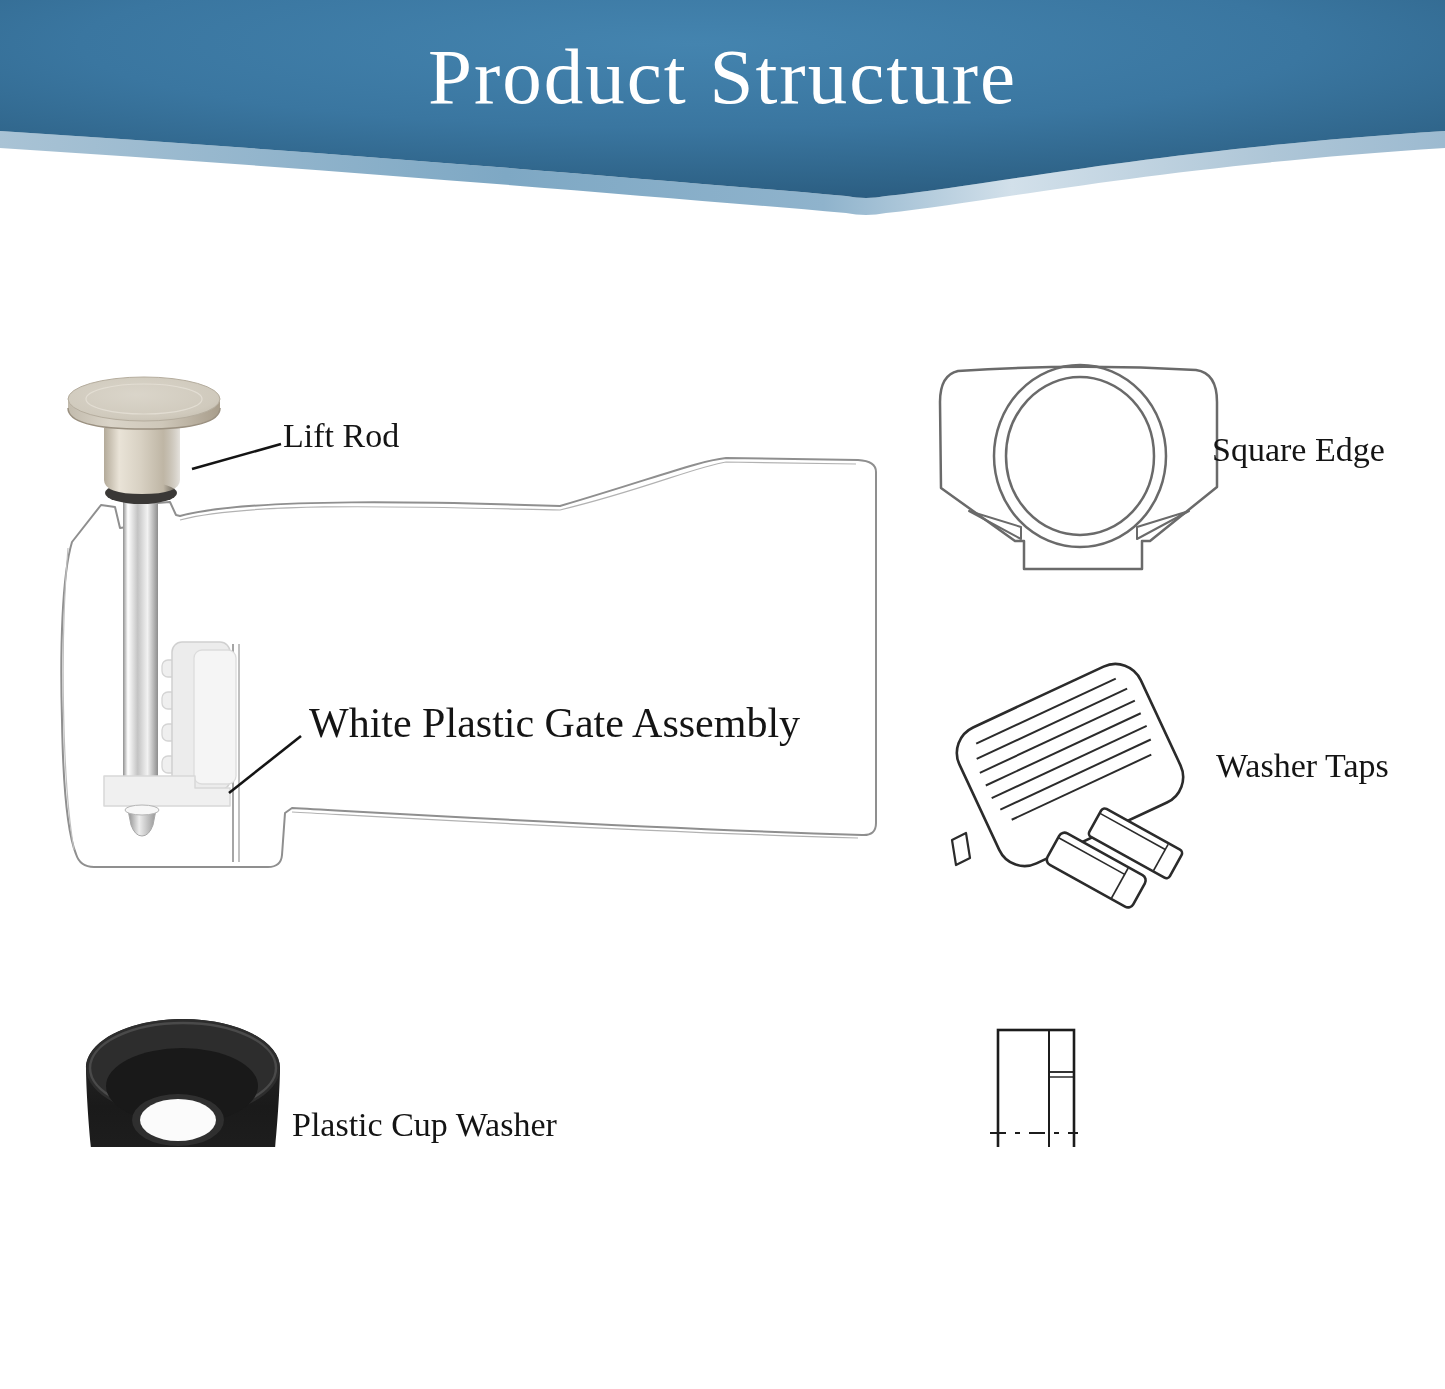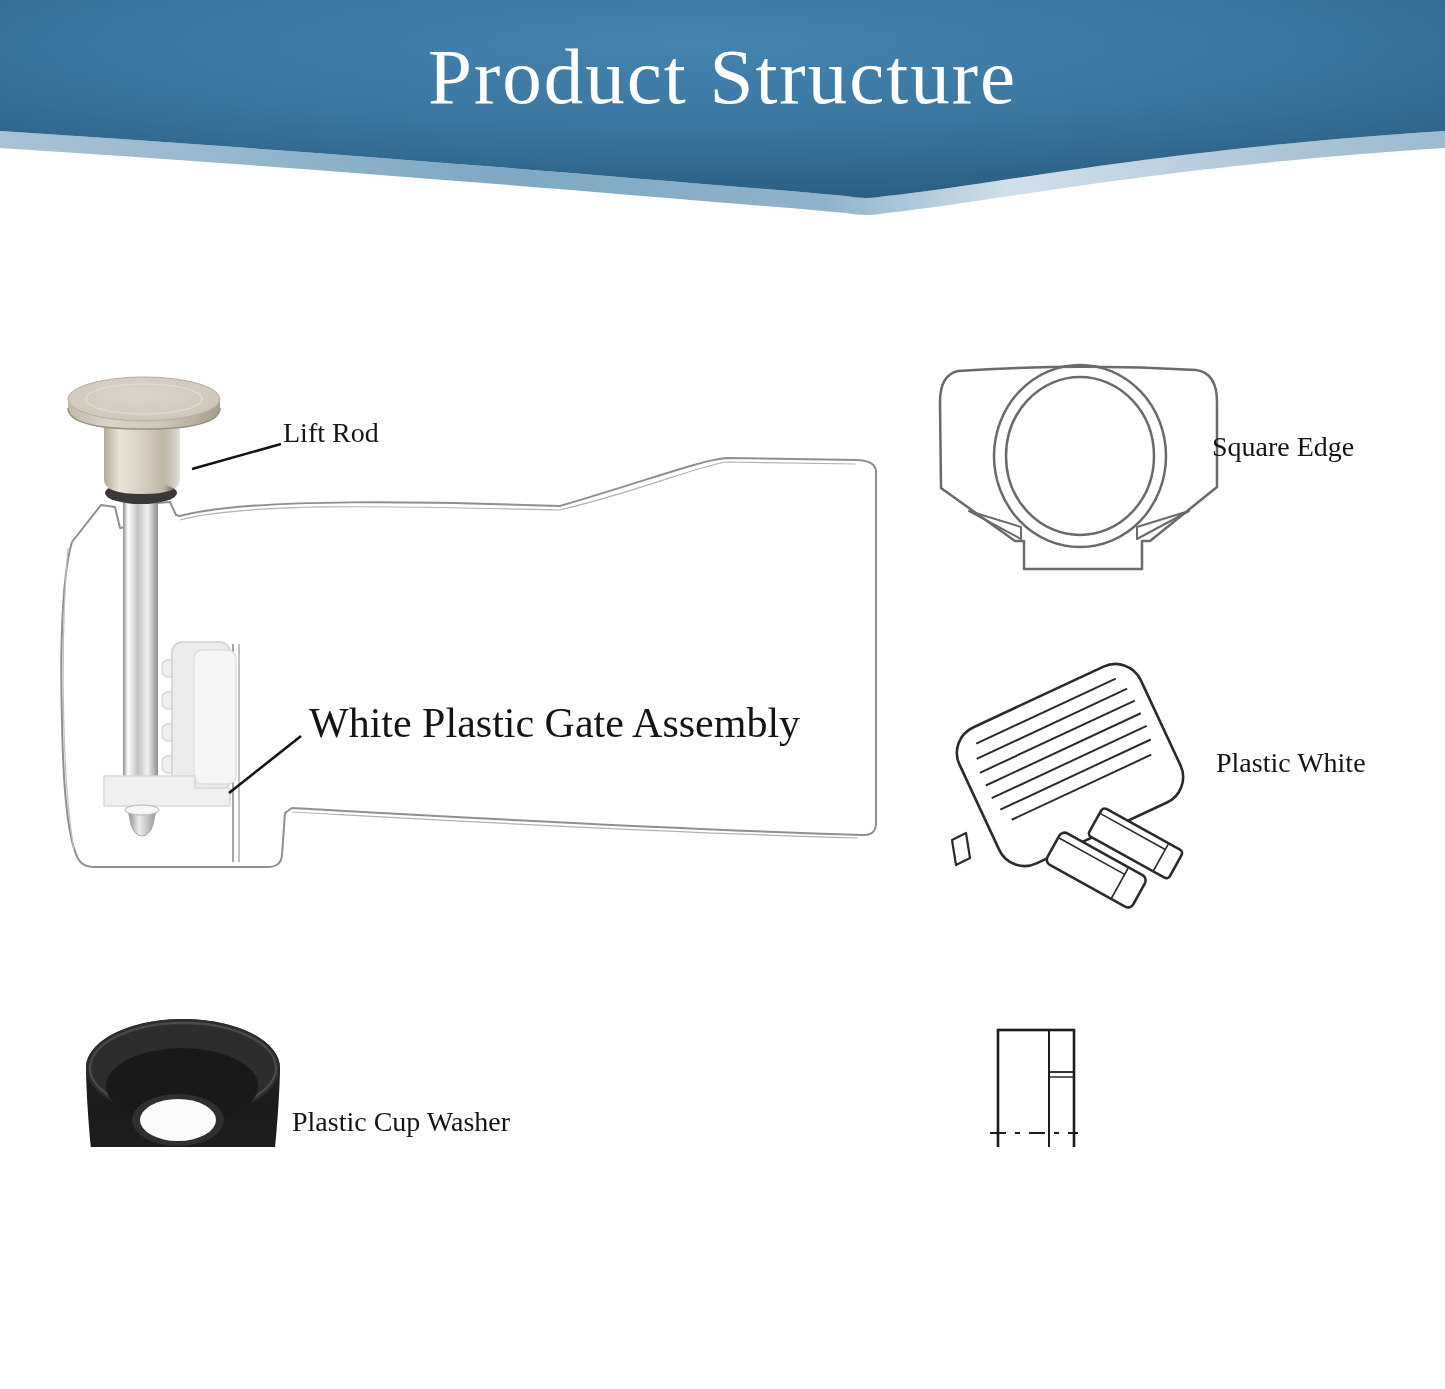--- a/index.html
+++ b/index.html
@@ -8,21 +8,21 @@
     background:#ffffff; overflow:hidden;
     font-family:"Liberation Serif", serif;
   }
   .art { position:absolute; left:0; top:0; width:1445px; height:1389px; }
   .page-title {
     position:absolute; top:32px; left:50%; transform:translateX(-50%);
     font-size:79px; color:#ffffff; white-space:nowrap; letter-spacing:2px;
     font-family:"Liberation Serif", serif;
   }
   .callout-label {
-    position:absolute; color:#141414; font-size:28px; white-space:nowrap;
+    position:absolute; color:#141414; font-size:34px; white-space:nowrap;
     font-family:"Liberation Serif", serif;
   }
   .label-lift-rod        { left:283px; top:417px; }
   .label-gate-assembly   { left:309px; top:699px; font-size:42px; }
   .label-square-edge     { left:1212px; top:431px; }
   .label-plastic-taps    { left:1216px; top:747px; }
   .label-rubber-washer   { left:292px; top:1106px; }
 </style>
 </head>
 <body>
@@ -201,17 +201,17 @@
   </svg>
 
   <div class="page-title">Product Structure</div>
 
   <div class="callout-label label-lift-rod">Lift Rod</div>
 
   <div class="callout-label label-square-edge">Square Edge</div>
 
   <div class="callout-label label-gate-assembly">White Plastic Gate Assembly</div>
 
-  <div class="callout-label label-plastic-taps">Plastic White</div>
+  <div class="callout-label label-plastic-taps">Washer Taps</div>
 
   <div class="callout-label label-rubber-washer">Plastic Cup Washer</div>
 
 </div>
 
 </body></html>

